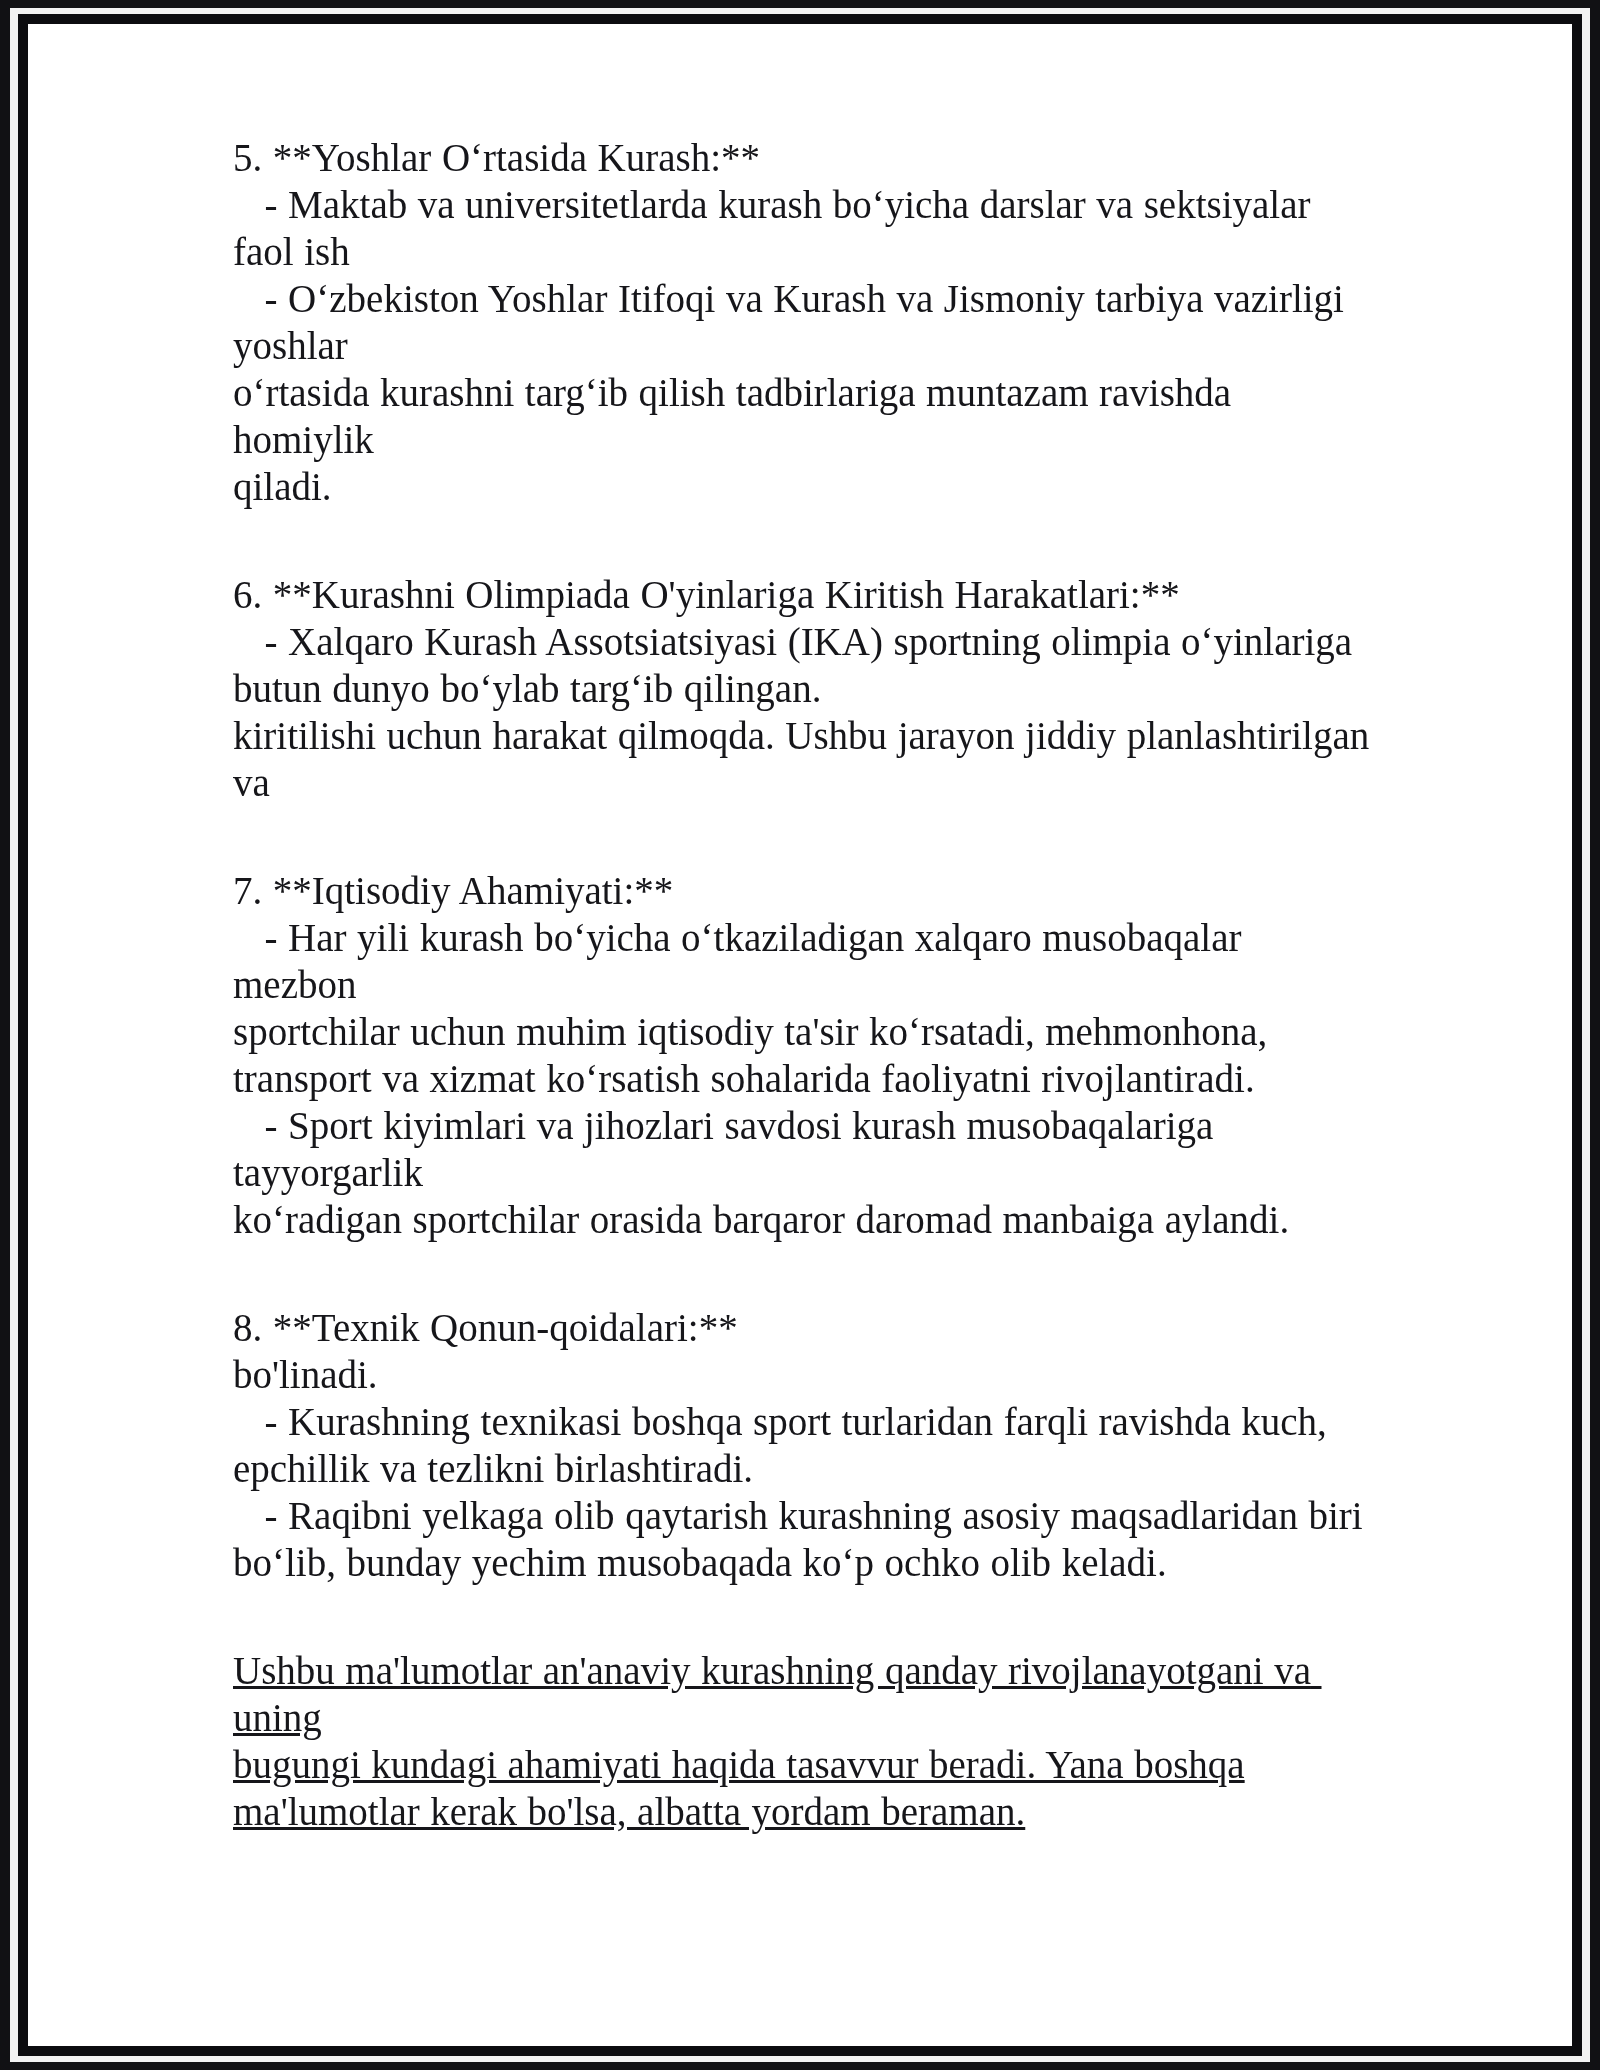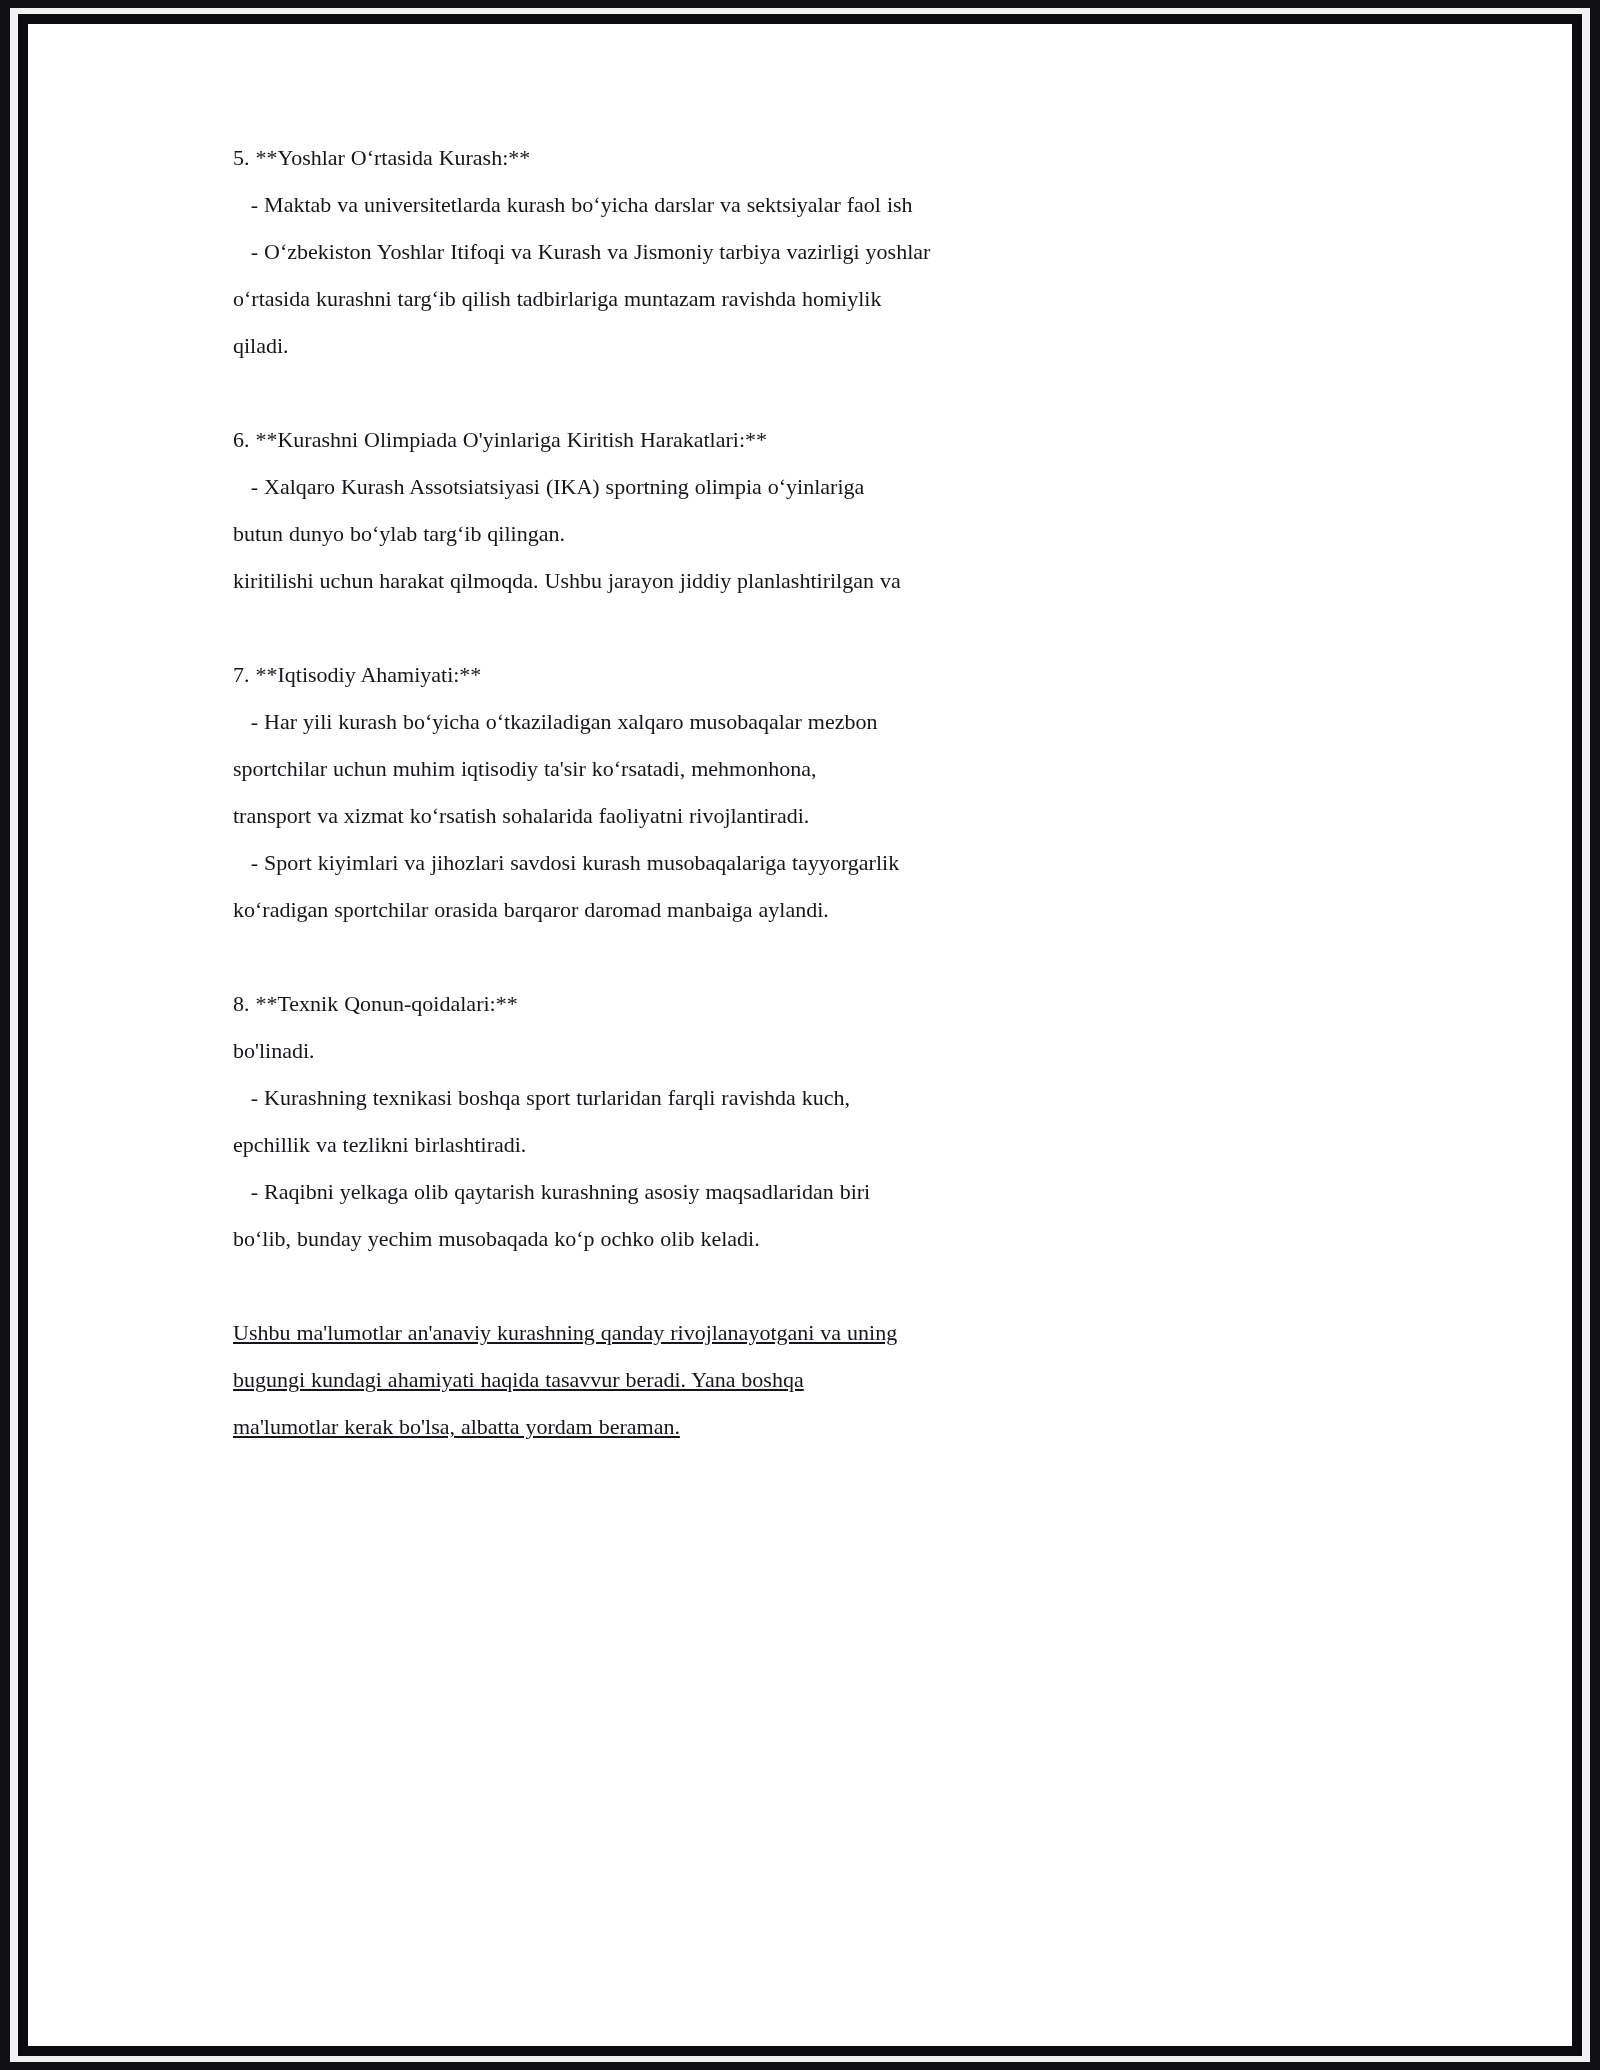--- a/index.html
+++ b/index.html
@@ -46,31 +46,31 @@
     width: 1544px;
     height: 2022px;
     background: #ffffff;
   }
   #content {
     position: absolute;
     left: 205px;
     top: 110px;
     width: 1140px;
     font-family: "Liberation Serif", "DejaVu Serif", serif;
-    font-size: 22px;
+    font-size: 39px;
     line-height: 47px;
     color: #16161a;
     text-rendering: optimizeLegibility;
     -webkit-font-smoothing: antialiased;
   }
   .block {
     margin: 0;
   }
   .block + .block {
-    margin-top: 47px;
+    margin-top: 61px;
   }
   .line {
     white-space: pre-wrap;
     word-spacing: 0.02em;
   }
   .closing {
     margin-top: 47px;
     text-decoration: underline;
   }
 </style>

